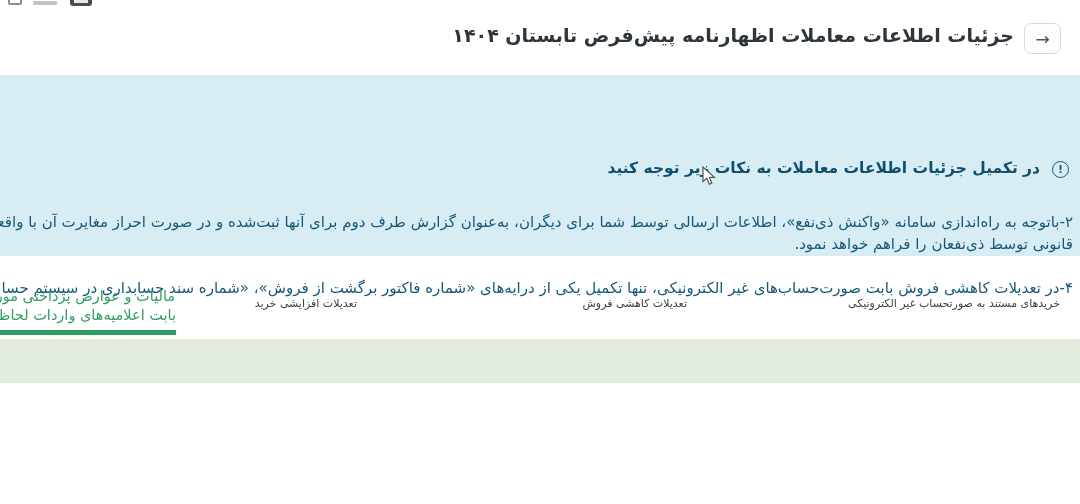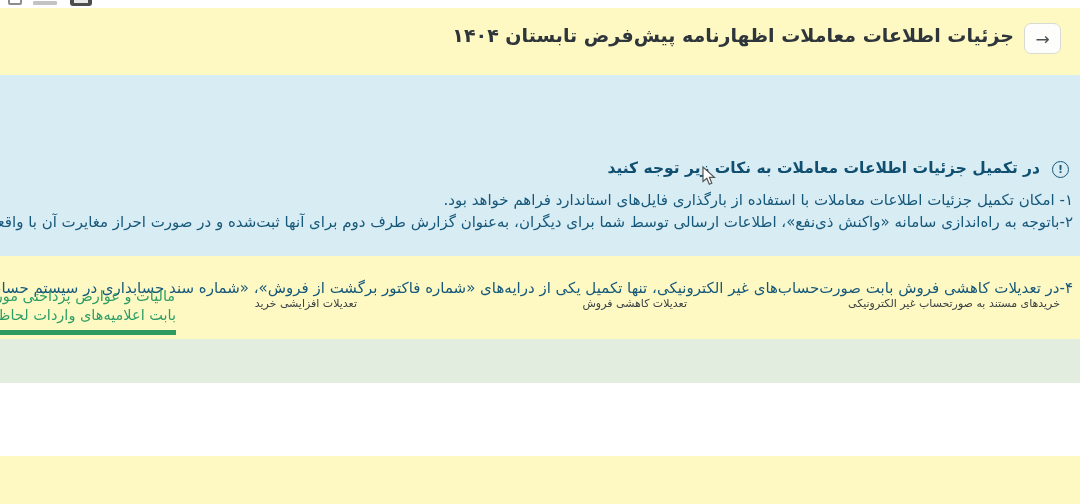--- a/index.html
+++ b/index.html
@@ -1,19 +1,19 @@
 <!DOCTYPE html>
 <html lang="fa"><head>
 <meta charset="utf-8">
 <style>
   html,body{margin:0;padding:0;background:#e9e9e9;}
   *{box-sizing:border-box;}
   .stage{
     position:relative;width:1080px;height:504px;overflow:hidden;
-    background:#fef9c3;direction:rtl;
+    background:#ffffff;direction:rtl;
     font-family:"DejaVu Sans",sans-serif;color:#2f363c;
   }
   
   .top-strip{position:absolute;top:0;left:0;right:0;height:8px;background:#ffffff;overflow:hidden;z-index:5;}
   .frag-square{position:absolute;left:8px;top:-9px;width:14px;height:14px;border:2px solid #8d8d8d;border-radius:2px;background:#fff;}
   .frag-text{position:absolute;left:33px;top:1px;width:24px;height:4px;background:#a9a9a9;opacity:.7;border-radius:1px;}
   .frag-screen{position:absolute;left:70px;top:-12px;width:22px;height:18px;background:#4d4d4d;border-radius:3px;}
   .frag-screen::after{content:"";position:absolute;left:4px;right:4px;bottom:3px;height:3px;background:#e8e8e8;}
   
   .page-title{position:absolute;top:24px;right:66px;font-size:19px;font-weight:700;color:#2e353b;white-space:nowrap;}
@@ -50,22 +50,22 @@
   </div>
 
   <div class="page-title">جزئیات اطلاعات معاملات اظهارنامه پیش‌فرض تابستان ۱۴۰۴</div>
   <div class="back-btn">
     <span>→</span>
   </div>
 
   <div class="notice">
     <div class="notice-icon">!</div>
     <div class="notice-title">در تکمیل جزئیات اطلاعات معاملات به نکات زیر توجه کنید</div>
-    <div class="notice-line nl0">۱- امکان تکمیل جزئیات اطلاعات معاملات با استفاده از بارگذاری فایل‌های استاندارد فراهم خواهد بود.</div>
     <div class="notice-line nl1">۲-باتوجه به راه‌اندازی سامانه «واکنش ذی‌نفع»، اطلاعات ارسالی توسط شما برای دیگران، به‌عنوان گزارش طرف دوم برای آنها ثبت‌شده و در صورت احراز مغایرت آن با واقعیت، امکان</div>
+    <div class="notice-line nl2">قانونی توسط ذی‌نفعان را فراهم خواهد نمود.</div>
     <div class="notice-line nl4">۴-در تعدیلات کاهشی فروش بابت صورت‌حساب‌های غیر الکترونیکی، تنها تکمیل یکی از درایه‌های «شماره فاکتور برگشت از فروش»، «شماره سند حسابداری در سیستم حسابداری</div>
   </div>
 
   <div class="tab tab2">تعدیلات کاهشی فروش</div>
   <div class="tab tab1">خریدهای مستند به صورتحساب غیر الکترونیکی</div>
   <div class="tab tab3">تعدیلات افزایشی خرید</div>
   <div class="tab-active">
     <div>مالیات و عوارض پرداختی مورد ادعا</div>
     <div>بابت اعلامیه‌های واردات لحاظ نشده</div>
   </div>

